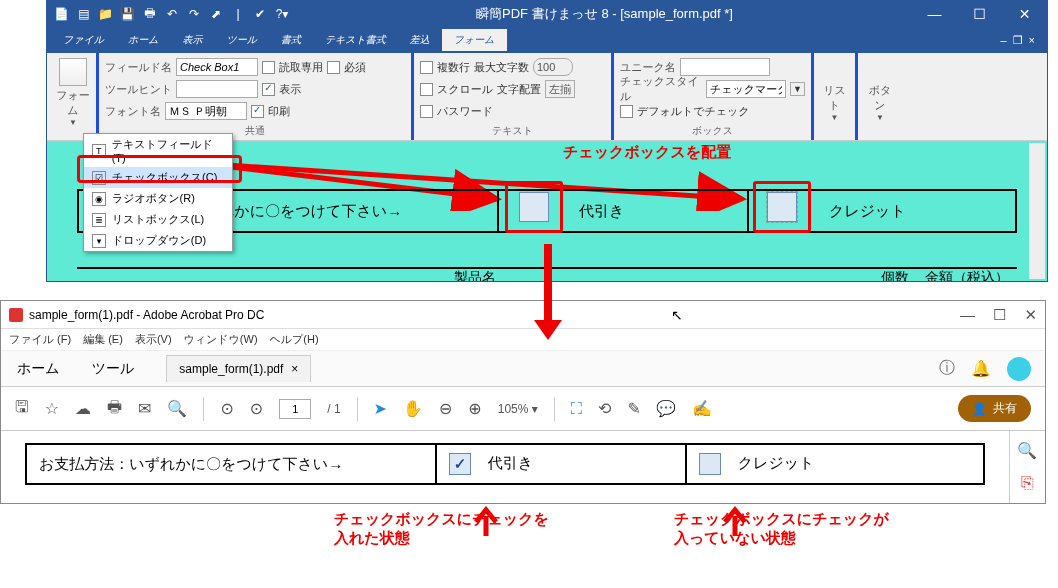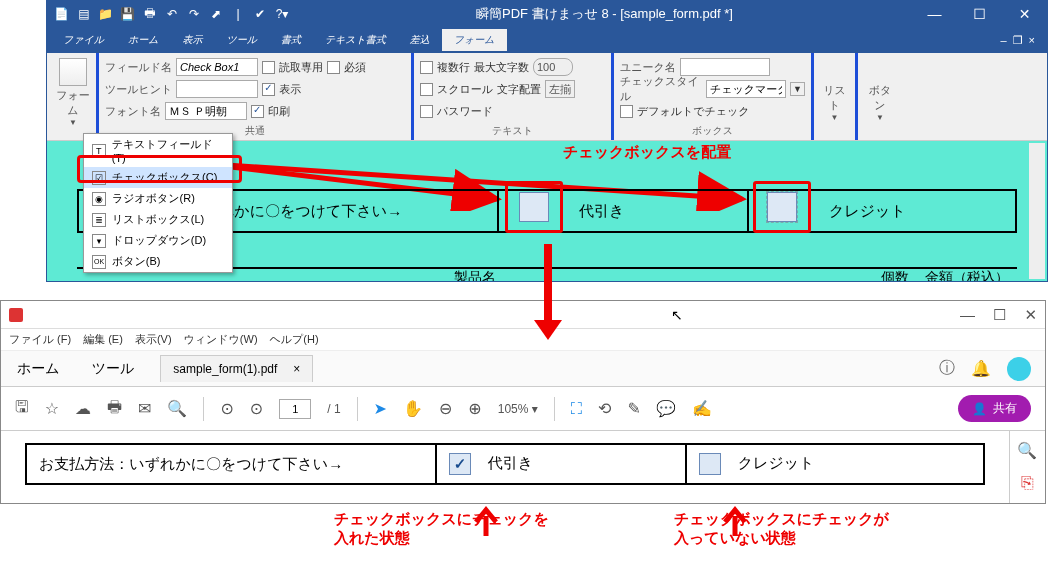--- a/index.html
+++ b/index.html
@@ -47,29 +47,29 @@
 .doc1 .sb { position: absolute; right: 2px; top: 2px; width: 16px; bottom: 2px; background: #eee; }
 
 
 .app2 { width: 1046px; margin-top: 18px; border: 1px solid #888; position: relative; }
 .a2-title { height: 28px; display: flex; align-items: center; padding: 0 8px; font-size: 12px; border-bottom: 1px solid #ddd; }
 .a2-title .aico { width: 14px; height: 14px; background: #d33; margin-right: 6px; border-radius: 2px; }
 .a2-title .wbtns { margin-left: auto; display: flex; gap: 18px; font-size: 15px; color: #555; }
 .a2-menu { height: 22px; display: flex; align-items: center; gap: 12px; padding: 0 8px; font-size: 11px; color: #333; border-bottom: 1px solid #eee; }
 .a2-tabs { height: 36px; display: flex; align-items: center; border-bottom: 1px solid #ccc; background: #fafafa; }
 .a2-tabs .tbtn { padding: 0 16px; font-size: 14px; }
-.a2-tabs .filetab { margin-left: 10px; background: #f2f2f2; border: 1px solid #ccc; border-bottom: none; padding: 6px 12px; font-size: 12px; display: flex; gap: 16px; align-items: center; }
+.a2-tabs .filetab { margin-left: 16px; background: #f2f2f2; border: 1px solid #ccc; border-bottom: none; padding: 6px 12px; font-size: 12px; display: flex; gap: 8px; align-items: center; }
 .a2-tabs .rt { margin-left: auto; display: flex; gap: 16px; padding-right: 14px; align-items: center; font-size: 16px; color: #666; }
 .a2-tabs .avatar { width: 24px; height: 24px; border-radius: 50%; background: #3cd0e8; }
 
 .a2-toolbar { height: 44px; display: flex; align-items: center; gap: 16px; padding: 0 14px; border-bottom: 1px solid #ccc; color: #555; font-size: 16px; }
 .a2-toolbar .sep { width: 1px; height: 24px; background: #ccc; }
 .a2-toolbar .pginput { width: 32px; height: 20px; border: 1px solid #aaa; text-align: center; font-size: 11px; }
 .a2-toolbar .zoom { font-size: 12px; }
-.a2-toolbar .share { margin-left: auto; background: #a21caf; color: #fff; padding: 5px 14px; border-radius: 16px; font-size: 12px; display: flex; gap: 6px; align-items: center; justify-content: center; }
+.a2-toolbar .share { margin-left: auto; background: #a16207; color: #fff; padding: 5px 14px; border-radius: 16px; font-size: 12px; display: flex; gap: 6px; align-items: center; justify-content: center; }
 
 .a2-doc { height: 72px; position: relative; background: #fff; display: flex; }
 .a2-doc .page { flex: 1; padding: 12px 24px; }
 .a2-doc table { border-collapse: collapse; width: 960px; }
 .a2-doc td { border: 2px solid #000; padding: 8px 12px; font-size: 15px; }
 .a2-doc .cbx { display: inline-block; width: 22px; height: 22px; border: 1px solid #6a8ab8; background: #dde8f5; vertical-align: middle; text-align: center; line-height: 20px; color: #1a4d8f; font-weight: bold; }
 .a2-doc .side { width: 36px; border-left: 1px solid #ccc; display: flex; flex-direction: column; align-items: center; gap: 14px; padding-top: 10px; color: #888; font-size: 16px; }
 
 .captions { display: flex; margin-top: 6px; font-size: 15px; font-weight: bold; color: #e00; }
 .captions .c1 { margin-left: 334px; width: 300px; }
@@ -203,24 +203,20 @@
         <span>ラジオボタン(R)</span>
       </div>
     <div class="ditem">
         <span class="dico">≣</span>
         <span>リストボックス(L)</span>
       </div>
     <div class="ditem">
         <span class="dico">▾</span>
         <span>ドロップダウン(D)</span>
       </div>
-    <div class="ditem">
-        <span class="dico" style="font-size:7px">OK</span>
-        <span>ボタン(B)</span>
-      </div>
   </div>
   <div class="dd-highlight"></div>
   <span class="cursor" style="left:170px;top:162px">↖</span>
 
   <div class="doc1">
     <div class="annot-label">チェックボックスを配置</div>
     <svg style="position:absolute;left:150px;top:10px" width="320" height="60">
       <defs>
           <marker id="ah1" markerWidth="12" markerHeight="12" refX="9" refY="5" orient="auto">
             <path d="M0,0 L10,5 L0,10 Z" fill="#e00"></path>
@@ -258,20 +254,21 @@
 </div>
 
 <svg style="position:absolute;left:528px;top:244px;z-index:100" width="40" height="100">
   <line x1="20" y1="0" x2="20" y2="78" stroke="#e00" stroke-width="8"></line>
   <path d="M6,76 L34,76 L20,96 Z" fill="#e00"></path>
 </svg>
 
 <div class="app2">
   <div class="a2-title">
     <div class="aico"></div>
+    <span>sample_form(1).pdf - Adobe Acrobat Pro DC</span>
     <span class="cursor" style="left:670px;top:6px">↖</span>
     <div class="wbtns">
       <span>―</span>
       <span>☐</span>
       <span>✕</span>
     </div>
   </div>
   <div class="a2-menu">
     <span>ファイル (F)</span>
     <span>編集 (E)</span>

